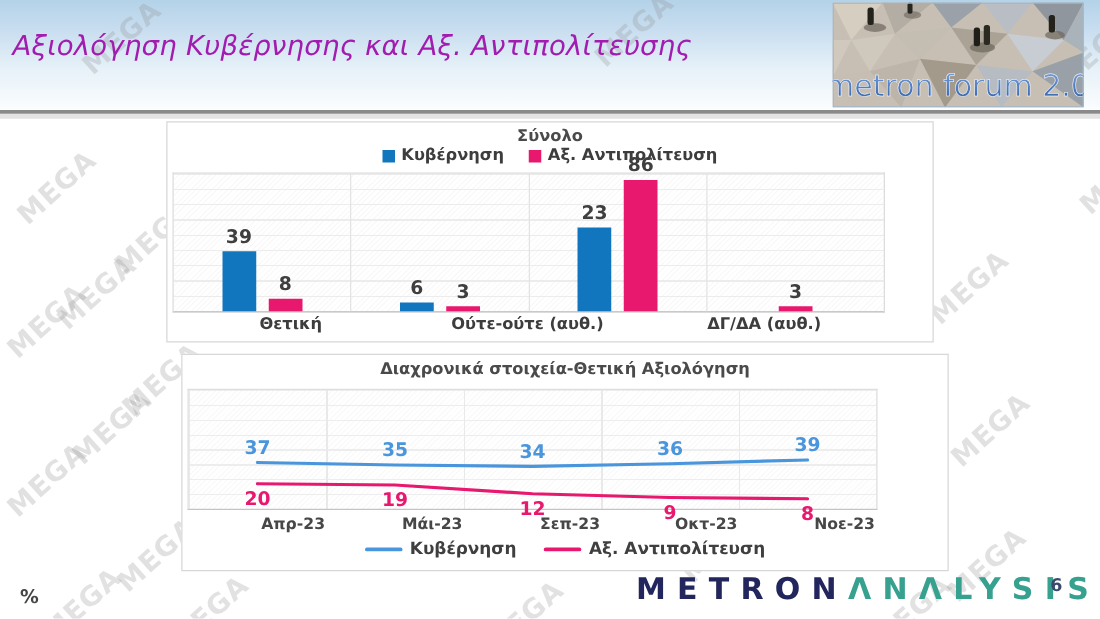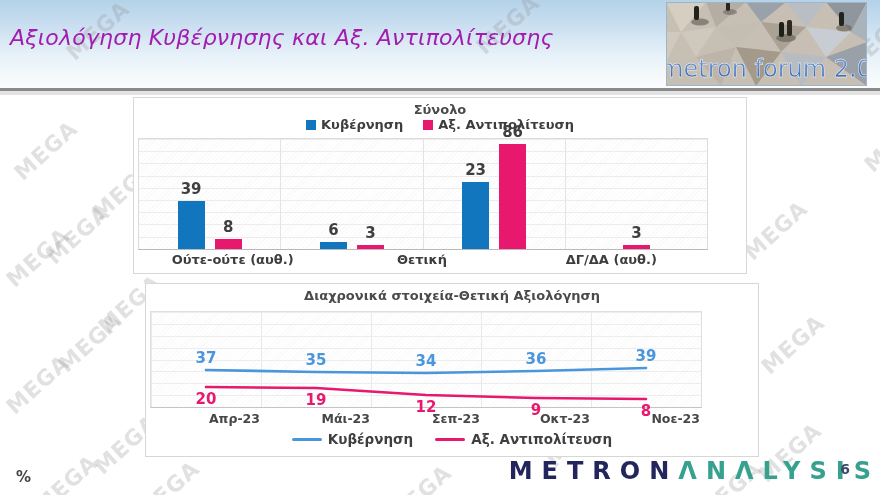--- a/index.html
+++ b/index.html
@@ -187,22 +187,22 @@
             <span class="bar-label">86</span>
           </div>
         </div>
         <div class="cat-cell">
           <div class="bar" style="height: 3.66667px; background: rgb(232, 24, 111);">
             <span class="bar-label">3</span>
           </div>
         </div>
       </div>
     <div class="c1-xlabels">
+        <div class="cat-label">Θετική</div>
         <div class="cat-label">Ούτε-ούτε (αυθ.)</div>
-        <div class="cat-label">Θετική</div>
         <div class="cat-label">ΔΓ/ΔΑ (αυθ.)</div>
       </div>
   </div>
 
   <div class="panel panel2">
     <div class="chart-title">Διαχρονικά στοιχεία-Θετική Αξιολόγηση</div>
     <div class="c2-plot">
       <svg width="550" height="95">
           <polyline points="55,58 165,60 275,61 385,59 495,56" fill="none" stroke="#4a96dd" stroke-width="2.6" stroke-linecap="round"></polyline>
           <polyline points="55,75 165,76 275,83 385,86 495,87" fill="none" stroke="#e8186f" stroke-width="2.6" stroke-linecap="round"></polyline>

